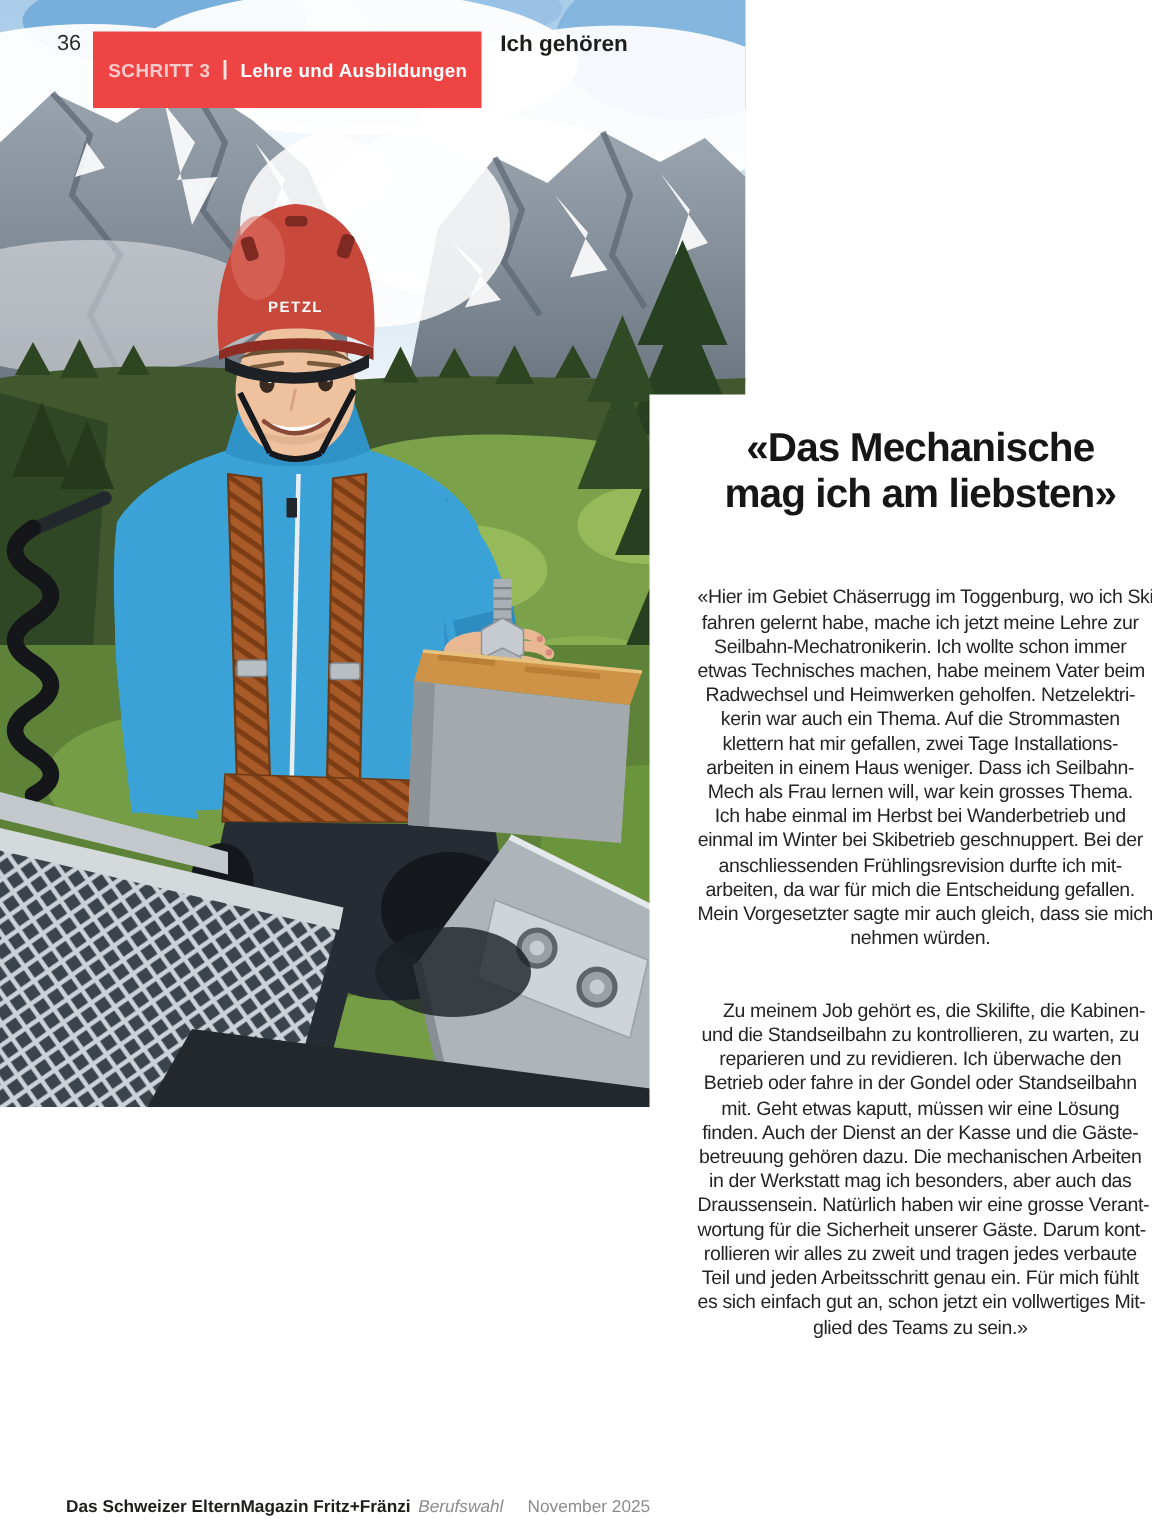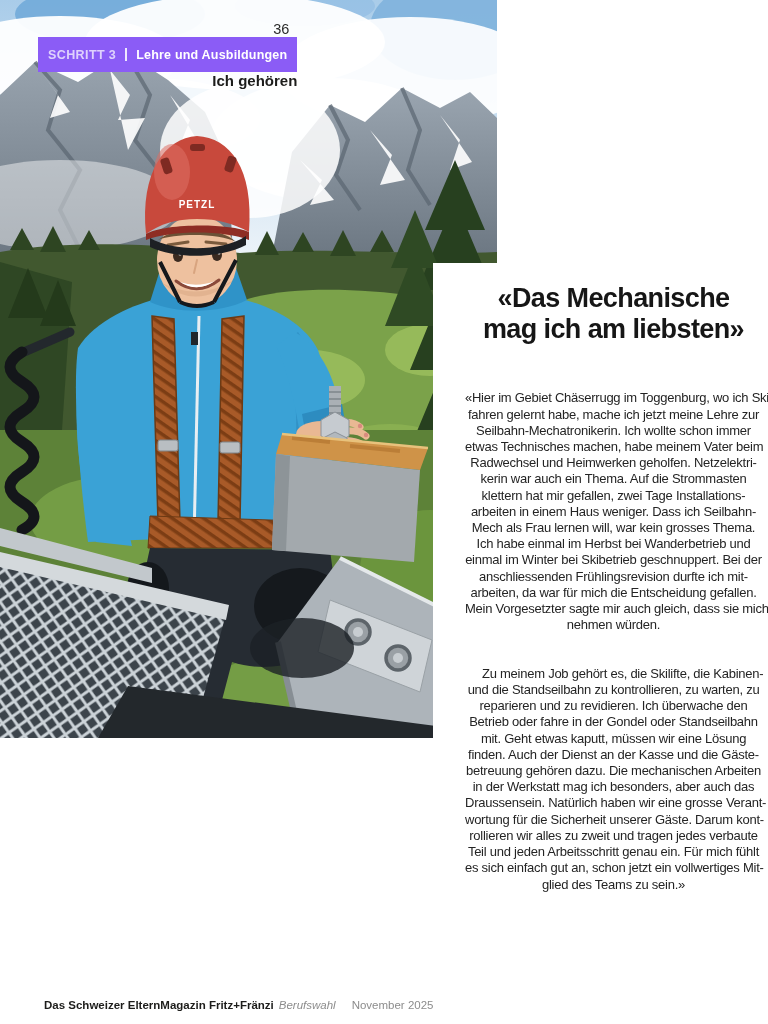--- a/index.html
+++ b/index.html
@@ -1,22 +1,22 @@
 <!DOCTYPE html>
 <html><head>
 <meta charset="utf-8">
 <style>
   html,body{margin:0;padding:0;background:#e9e9e9;}
   .page{position:relative;width:768px;height:1024px;background:#ffffff;overflow:hidden;
         font-family:"Liberation Sans",sans-serif;margin:0 auto;}
 
   
-  .kicker{position:absolute;top:21px;left:38px;display:flex;align-items:flex-end;z-index:3;flex-direction:column;}
+  .kicker{position:absolute;top:21px;left:38px;display:flex;align-items:flex-start;z-index:3;}
   .page-number{font-size:14.5px;color:#2b2b2b;margin-right:8px;}
-  .badge{display:flex;align-items:center;background:#8b5cf6;height:35px;padding:0 10px;}
+  .badge{display:flex;align-items:center;background:#ef4444;height:17px;padding:17px 10px;}
   .badge .step{color:rgba(255,255,255,.72);font-weight:700;font-size:12.5px;letter-spacing:.4px;}
   .badge .divider{width:2px;height:13px;background:rgba(255,255,255,.85);margin:0 9px;}
   .badge .category{color:#fff;font-weight:700;font-size:12.5px;letter-spacing:.2px;}
   .section-label{font-weight:700;font-size:15px;color:#1d1d1b;margin-left:12px;}
 
   
   .photo{position:absolute;top:0;left:0;width:497px;height:688px;z-index:1;}
   .photo svg{display:block;}
 
   

